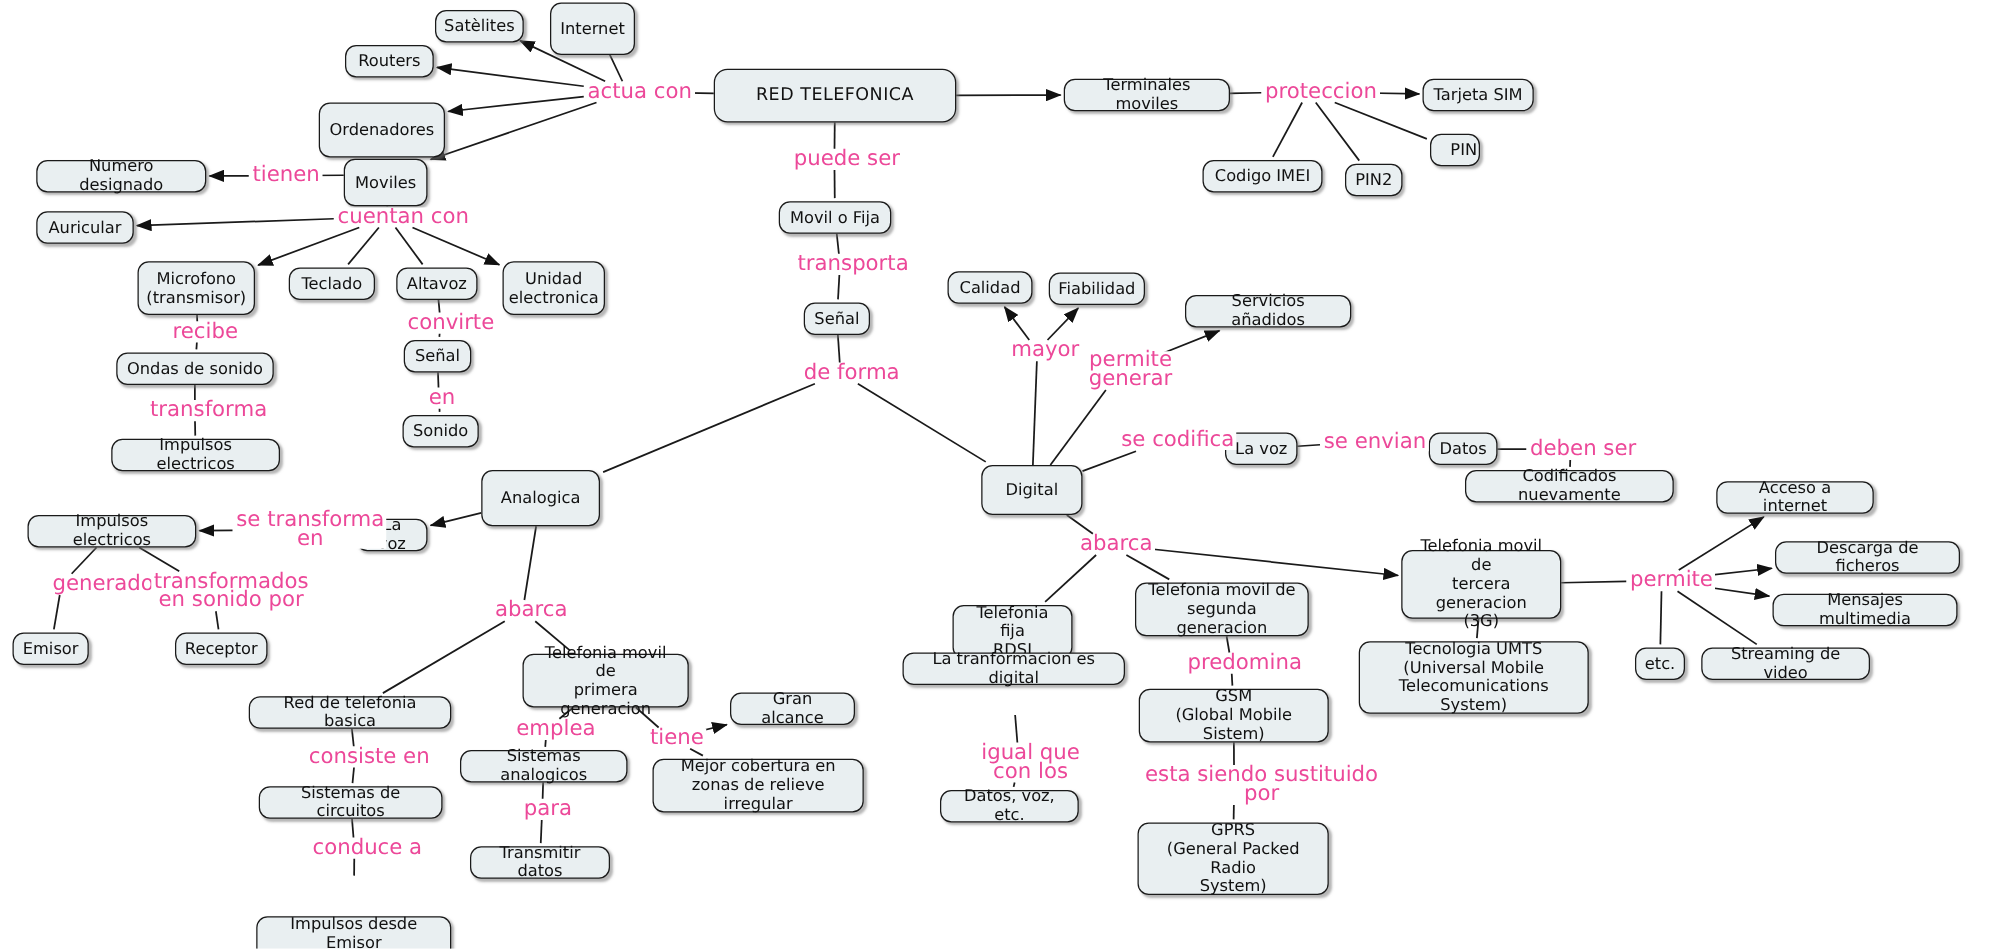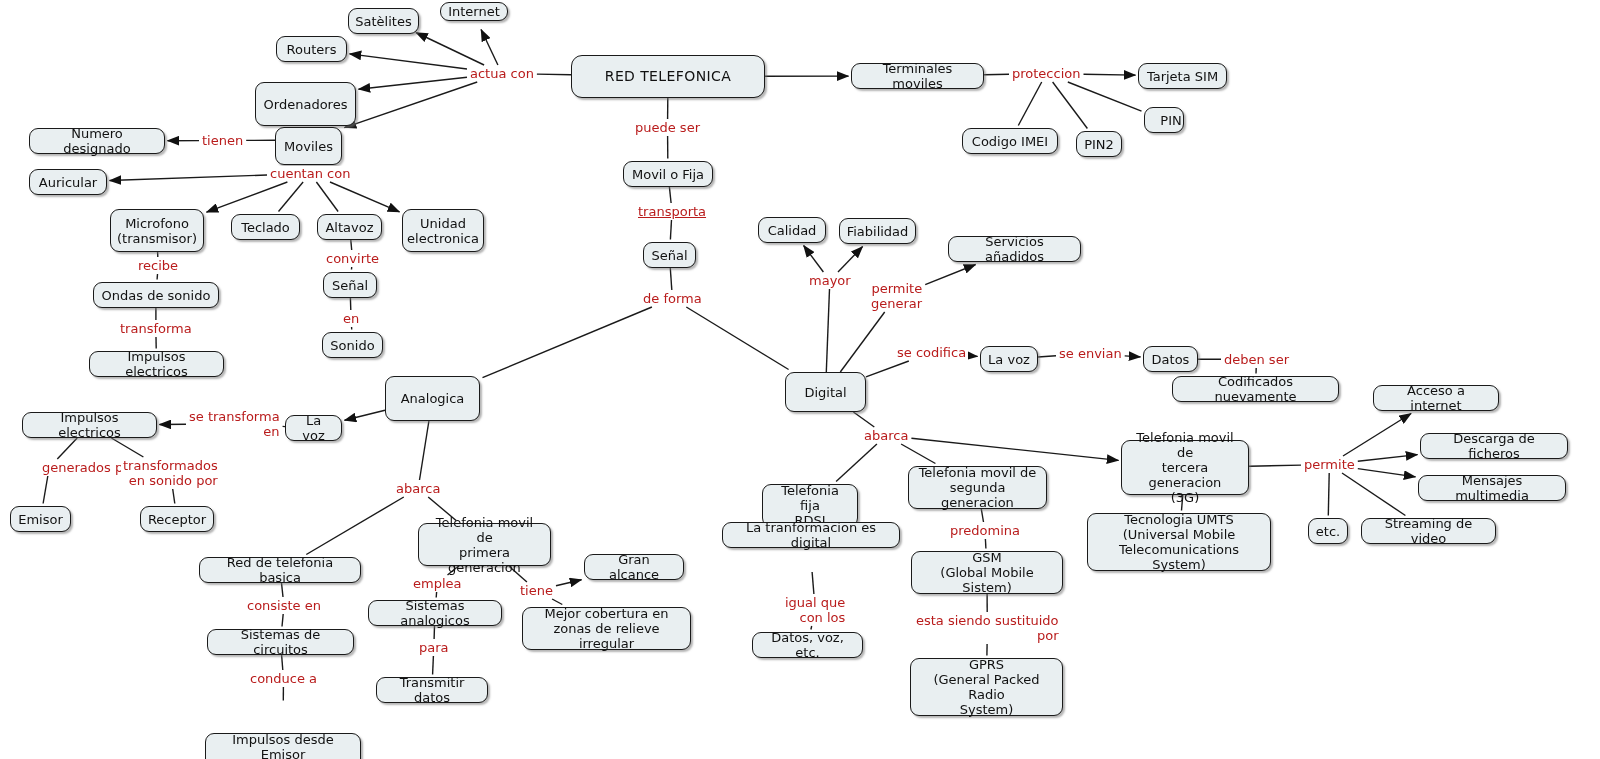--- a/index.html
+++ b/index.html
@@ -42,24 +42,24 @@
     white-space: pre-line;
     z-index: 5;
   }
   .node.root {
     font-size: 14px;
     letter-spacing: 0.4px;
     border-radius: 11px;
   }
   .linklabel {
     position: absolute;
-    color: #b91c1c;
-    font-size: 13px;
+    color: #ec4899;
+    font-size: 17px;
     line-height: 15px;
-    text-align: right;
+    text-align: center;
     white-space: pre-line;
     background: #ffffff;
     padding: 0 2px;
     z-index: 6;
   }
 </style>
 </head>
 <body>
 
 <div id="canvas">
@@ -153,21 +153,21 @@
         <line x1="1343.0" y1="456.0" x2="1411.1" y2="413.5" stroke="#1a1a1a" stroke-width="1.4" marker-end="url(#arrowhead)"></line>
         <line x1="1357.8" y1="461.3" x2="1417.5" y2="454.6" stroke="#1a1a1a" stroke-width="1.4" marker-end="url(#arrowhead)"></line>
         <line x1="1357.8" y1="468.6" x2="1415.5" y2="476.9" stroke="#1a1a1a" stroke-width="1.4" marker-end="url(#arrowhead)"></line>
         <line x1="1342.0" y1="473.0" x2="1405.4" y2="515.5" stroke="#1a1a1a" stroke-width="1.4"></line>
         <line x1="1329.2" y1="473.0" x2="1328.3" y2="515.5" stroke="#1a1a1a" stroke-width="1.4"></line>
       </g>
   </svg>
   <div id="node-group">
       <div class="node root" style="left: 571px; top: 55px; width: 194px; height: 43px;">RED TELEFONICA</div>
       <div class="node" style="left: 348px; top: 8px; width: 71px; height: 26px;">Satèlites</div>
-      <div class="node" style="left: 440px; top: 2px; width: 68px; height: 19px;">Internet</div>
+      <div class="node" style="left: 440px; top: 2px; width: 68px; height: 42px;">Internet</div>
       <div class="node" style="left: 276px; top: 36px; width: 71px; height: 26px;">Routers</div>
       <div class="node" style="left: 255px; top: 82px; width: 101px; height: 44px;">Ordenadores</div>
       <div class="node" style="left: 275px; top: 127px; width: 67px; height: 38px;">Moviles</div>
       <div class="node" style="left: 29px; top: 128px; width: 136px; height: 26px;">Numero designado</div>
       <div class="node" style="left: 29px; top: 169px; width: 78px; height: 26px;">Auricular</div>
       <div class="node" style="left: 110px; top: 209px; width: 94px; height: 43px;">Microfono
 (transmisor)</div>
       <div class="node" style="left: 231px; top: 214px; width: 69px; height: 26px;">Teclado</div>
       <div class="node" style="left: 317px; top: 214px; width: 65px; height: 26px;">Altavoz</div>
       <div class="node" style="left: 402px; top: 209px; width: 82px; height: 43px;">Unidad
@@ -232,21 +232,21 @@
   <div id="label-group">
       <div class="linklabel" style="left: 468px; top: 66px;">actua con</div>
       <div class="linklabel" style="left: 633px; top: 120px;">puede ser</div>
       <div class="linklabel" style="left: 1010px; top: 66px;">proteccion</div>
       <div class="linklabel" style="left: 200px; top: 133px;">tienen</div>
       <div class="linklabel" style="left: 268px; top: 166px;">cuentan con</div>
       <div class="linklabel" style="left: 136px; top: 258px;">recibe</div>
       <div class="linklabel" style="left: 118px; top: 321px;">transforma</div>
       <div class="linklabel" style="left: 324px; top: 251px;">convirte</div>
       <div class="linklabel" style="left: 341px; top: 311px;">en</div>
-      <div class="linklabel" style="left: 636px; top: 204px; text-decoration: underline;">transporta</div>
+      <div class="linklabel" style="left: 636px; top: 204px;">transporta</div>
       <div class="linklabel" style="left: 641px; top: 291px;">de forma</div>
       <div class="linklabel" style="left: 807px; top: 273px;">mayor</div>
       <div class="linklabel" style="left: 869px; top: 281px;">permite
 generar</div>
       <div class="linklabel" style="left: 895px; top: 345px;">se codifica</div>
       <div class="linklabel" style="left: 1057px; top: 346px;">se envian</div>
       <div class="linklabel" style="left: 1222px; top: 352px;">deben ser</div>
       <div class="linklabel" style="left: 187px; top: 409px;">se transforma
 en</div>
       <div class="linklabel" style="left: 0px; top: 460px; margin-left: 40px;">generados por</div>

